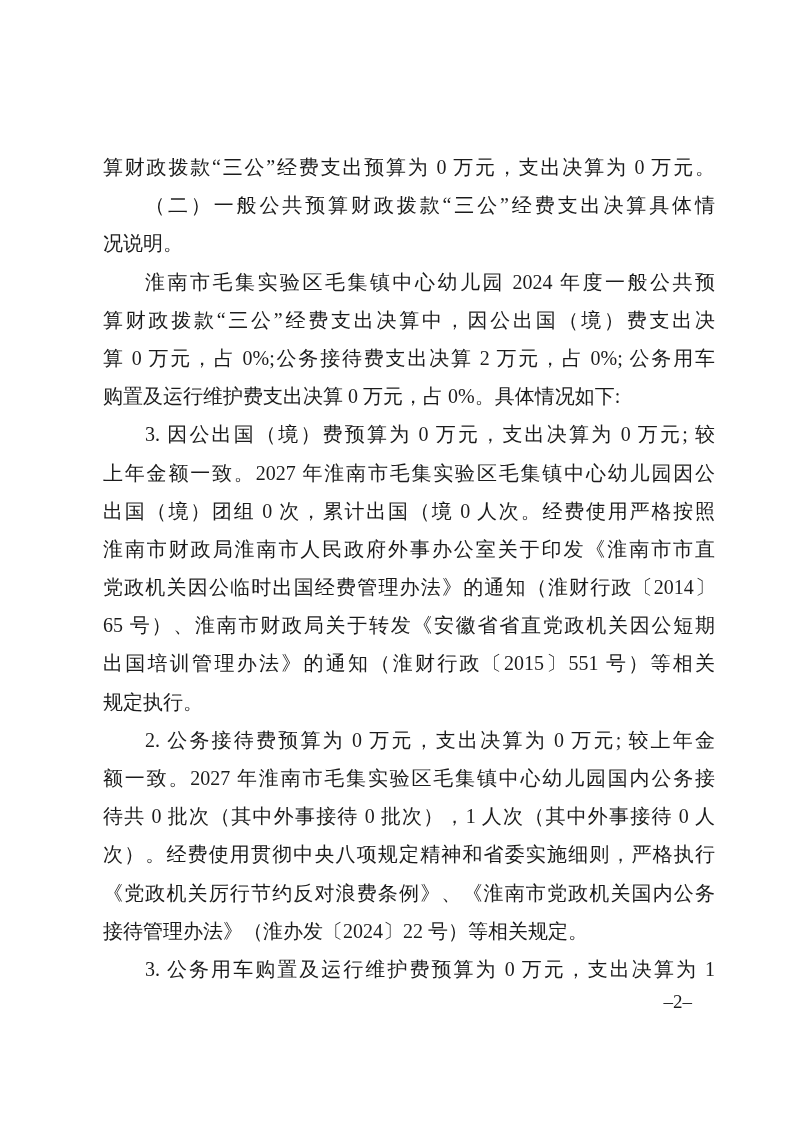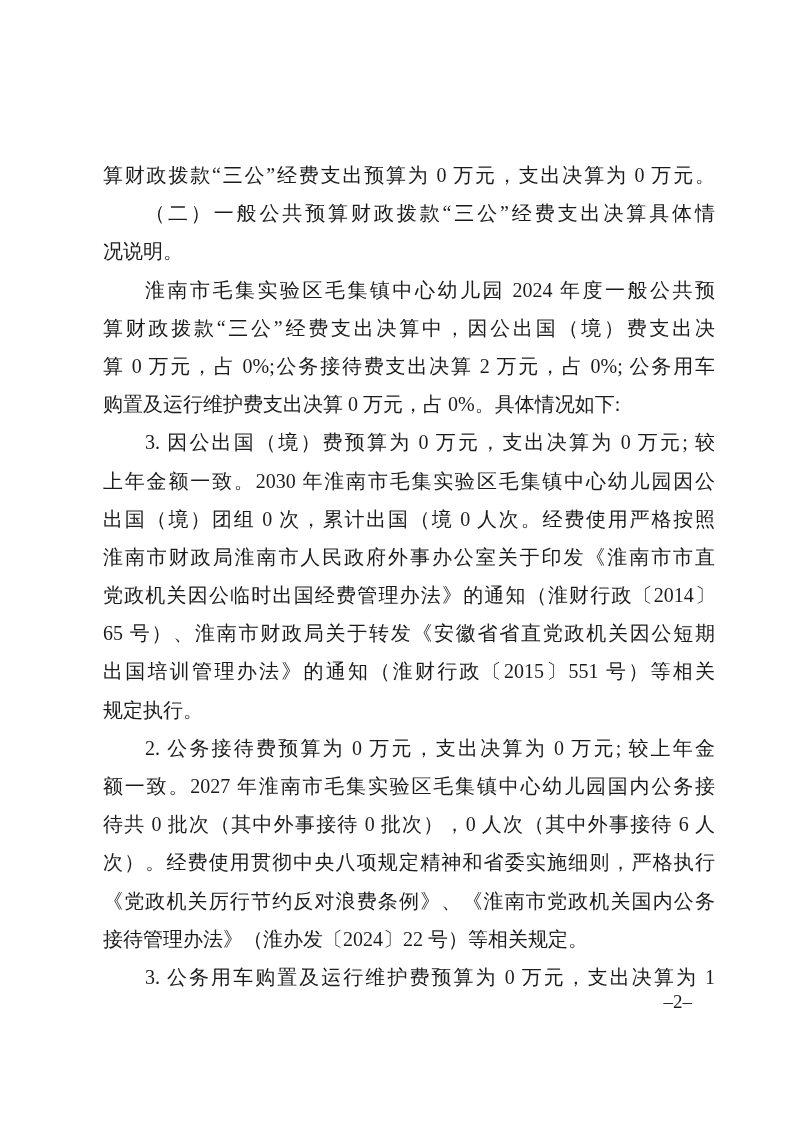--- a/index.html
+++ b/index.html
@@ -12,21 +12,21 @@
     width: 793px;
     height: 1122px;
     background: #ffffff;
     overflow: hidden;
     font-family: "Liberation Serif", "DejaVu Serif", serif;
     color: #1b1b1b;
   }
   .content {
     position: absolute;
     left: 103px;
-    top: 156px;
+    top: 148px;
     width: 612px;
   }
   .line {
     height: 38.2px;
     line-height: 38.2px;
     font-size: 20px;
     text-align: justify;
     text-align-last: justify;
     overflow: hidden;
     white-space: normal;
@@ -67,39 +67,39 @@
     <div class="line ind"><span class="b"></span><span>淮南市毛集实验区毛集镇中心幼儿园 2024 年度一般公共预</span></div>
 
     <div class="line"><span class="b"></span><span>算财政拨款“三公”经费支出决算中，因公出国（境）费支出决</span></div>
 
     <div class="line"><span class="b"></span><span>算 0 万元，占 0%;公务接待费支出决算 2 万元，占 0%; 公务用车</span></div>
 
     <div class="line end"><span class="b"></span><span>购置及运行维护费支出决算 0 万元，占 0%。具体情况如下:</span></div>
 
     <div class="line ind"><span class="b">3. 因公出国（境）费</span><span>预算为 0 万元，支出决算为 0 万元; 较</span></div>
 
-    <div class="line"><span class="b"></span><span>上年金额一致。2030 年淮南市毛集实验区毛集镇中心幼儿园因公</span></div>
+    <div class="line"><span class="b"></span><span>上年金额一致。2027 年淮南市毛集实验区毛集镇中心幼儿园因公</span></div>
 
     <div class="line"><span class="b"></span><span>出国（境）团组 0 次，累计出国（境 0 人次。经费使用严格按照</span></div>
 
     <div class="line"><span class="b"></span><span>淮南市财政局淮南市人民政府外事办公室关于印发《淮南市市直</span></div>
 
     <div class="line"><span class="b"></span><span>党政机关因公临时出国经费管理办法》的通知（淮财行政〔2014〕</span></div>
 
     <div class="line"><span class="b"></span><span>65 号）、淮南市财政局关于转发《安徽省省直党政机关因公短期</span></div>
 
     <div class="line"><span class="b"></span><span>出国培训管理办法》的通知（淮财行政〔2015〕551 号）等相关</span></div>
 
     <div class="line end"><span class="b"></span><span>规定执行。</span></div>
 
     <div class="line ind"><span class="b">2. 公务接待费</span><span>预算为 0 万元，支出决算为 0 万元; 较上年金</span></div>
 
     <div class="line"><span class="b"></span><span>额一致。2027 年淮南市毛集实验区毛集镇中心幼儿园国内公务接</span></div>
 
-    <div class="line"><span class="b"></span><span>待共 0 批次（其中外事接待 0 批次），0 人次（其中外事接待 6 人</span></div>
+    <div class="line"><span class="b"></span><span>待共 0 批次（其中外事接待 0 批次），1 人次（其中外事接待 0 人</span></div>
 
     <div class="line"><span class="b"></span><span>次）。经费使用贯彻中央八项规定精神和省委实施细则，严格执行</span></div>
 
     <div class="line"><span class="b"></span><span>《党政机关厉行节约反对浪费条例》、《淮南市党政机关国内公务</span></div>
 
     <div class="line end"><span class="b"></span><span>接待管理办法》（淮办发〔2024〕22 号）等相关规定。</span></div>
 
     <div class="line ind"><span class="b">3. 公务用车购置及运行维护费</span><span>预算为 0 万元，支出决算为 1</span></div>
 
   </div>

